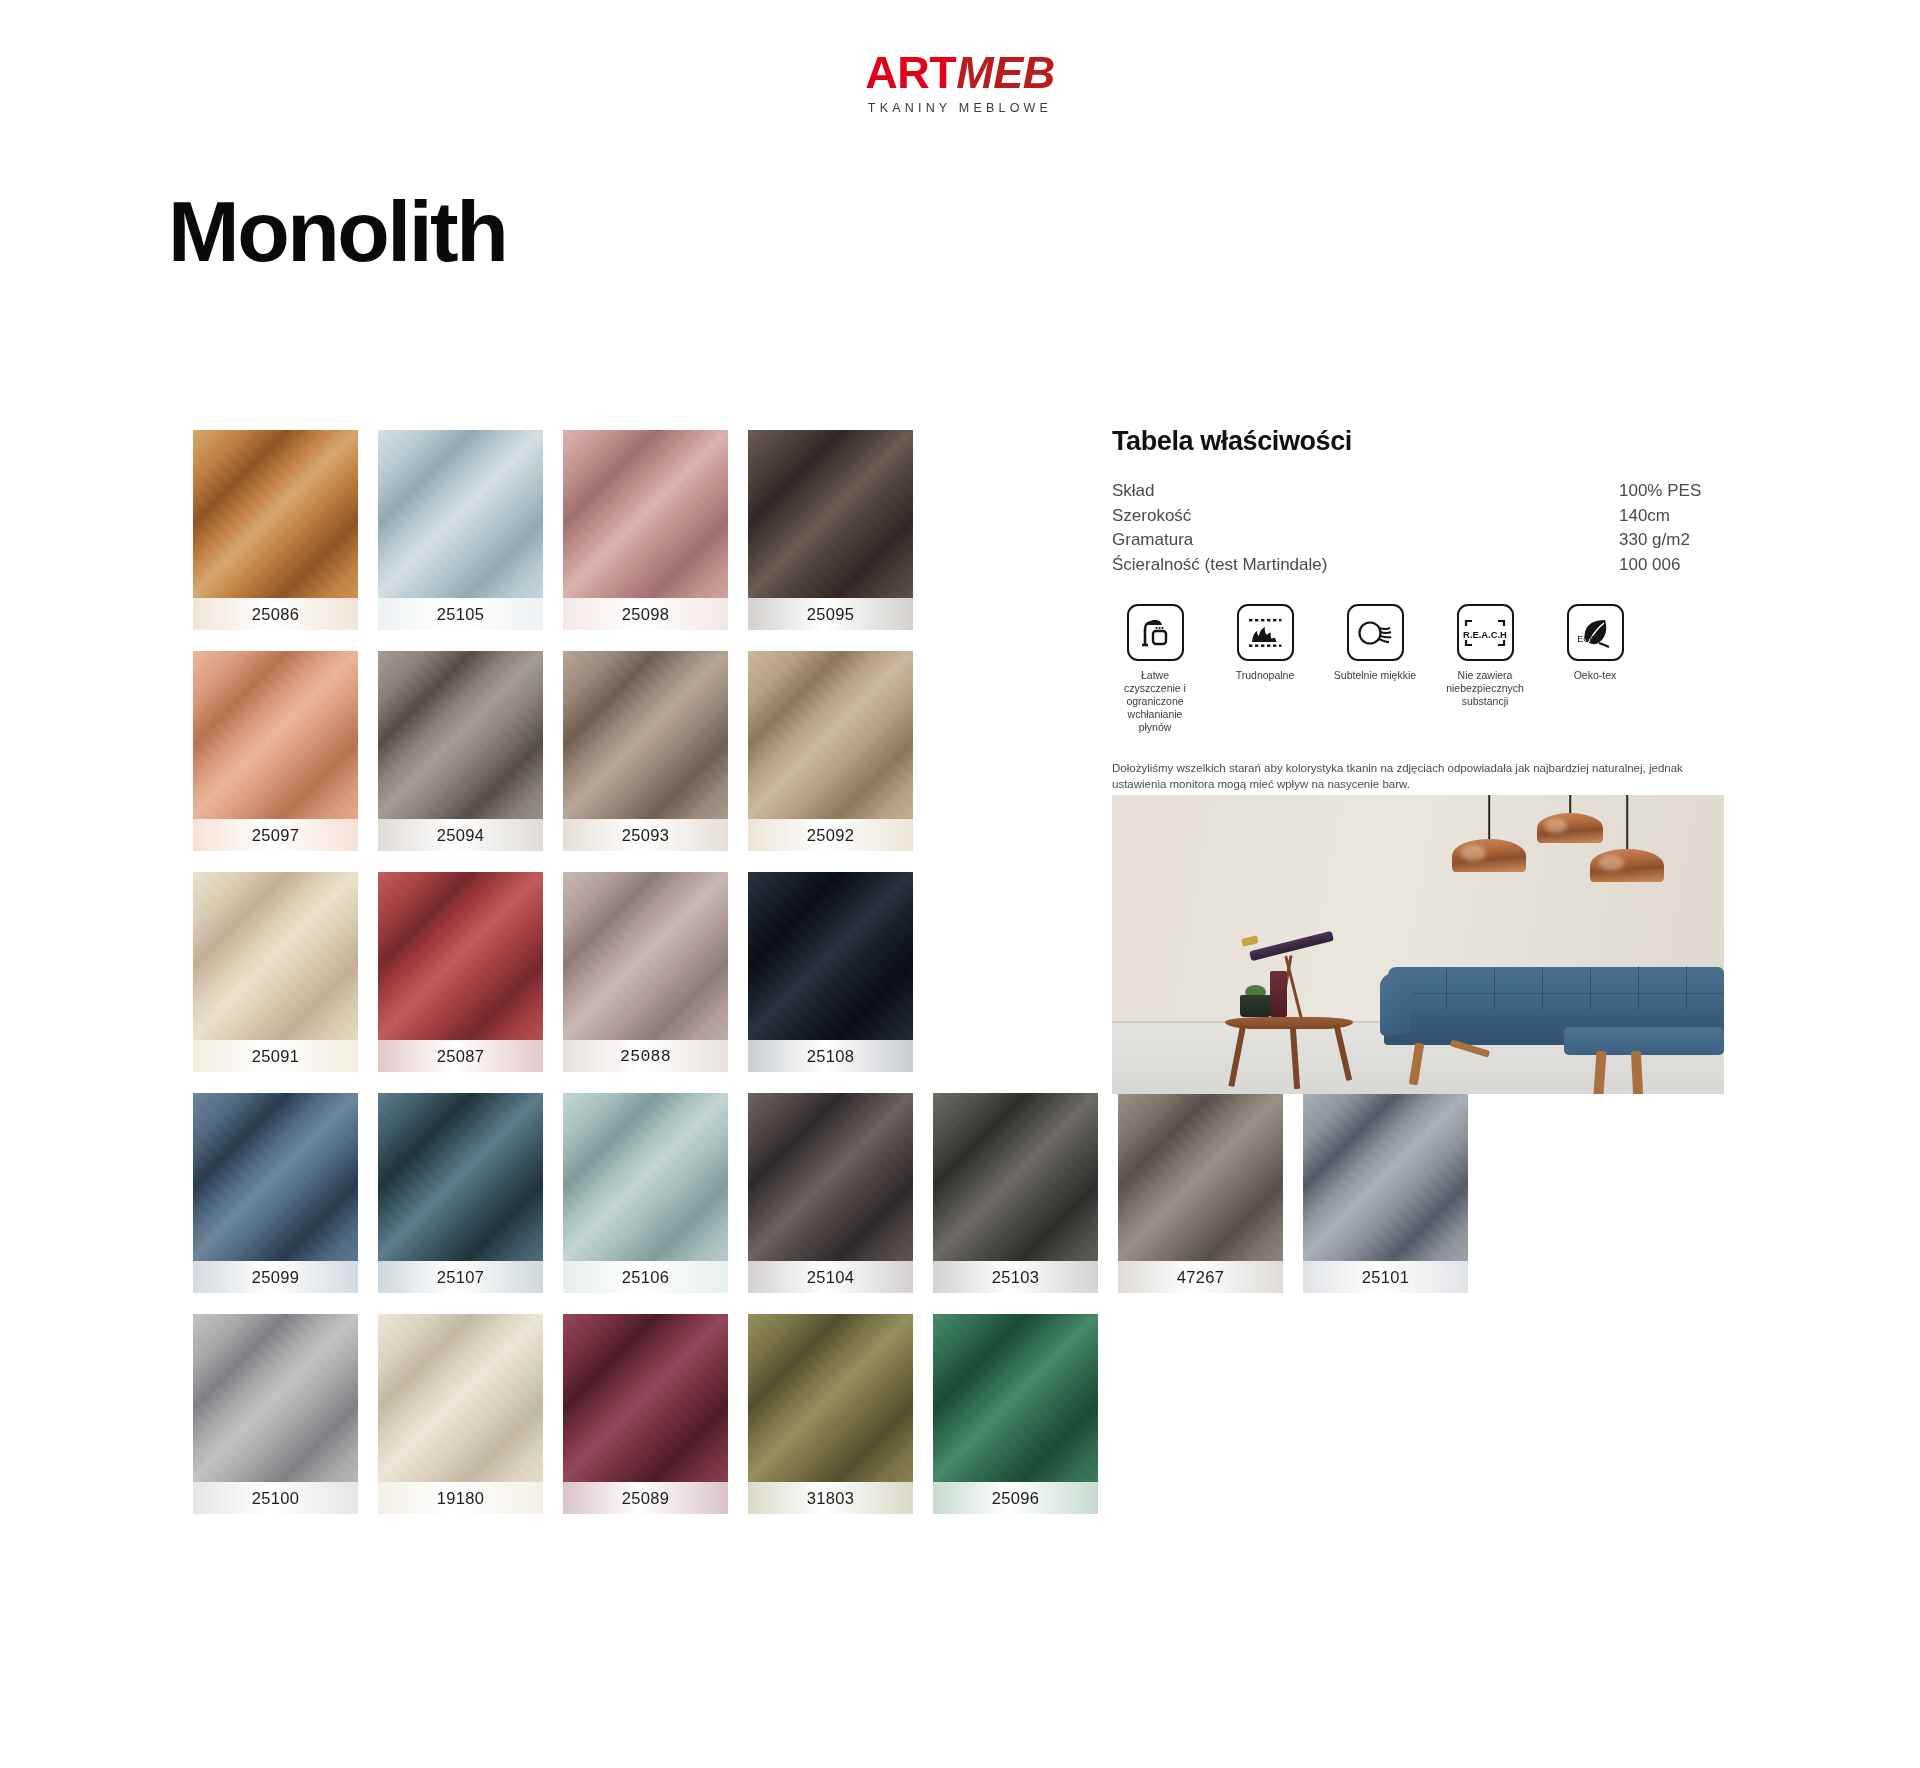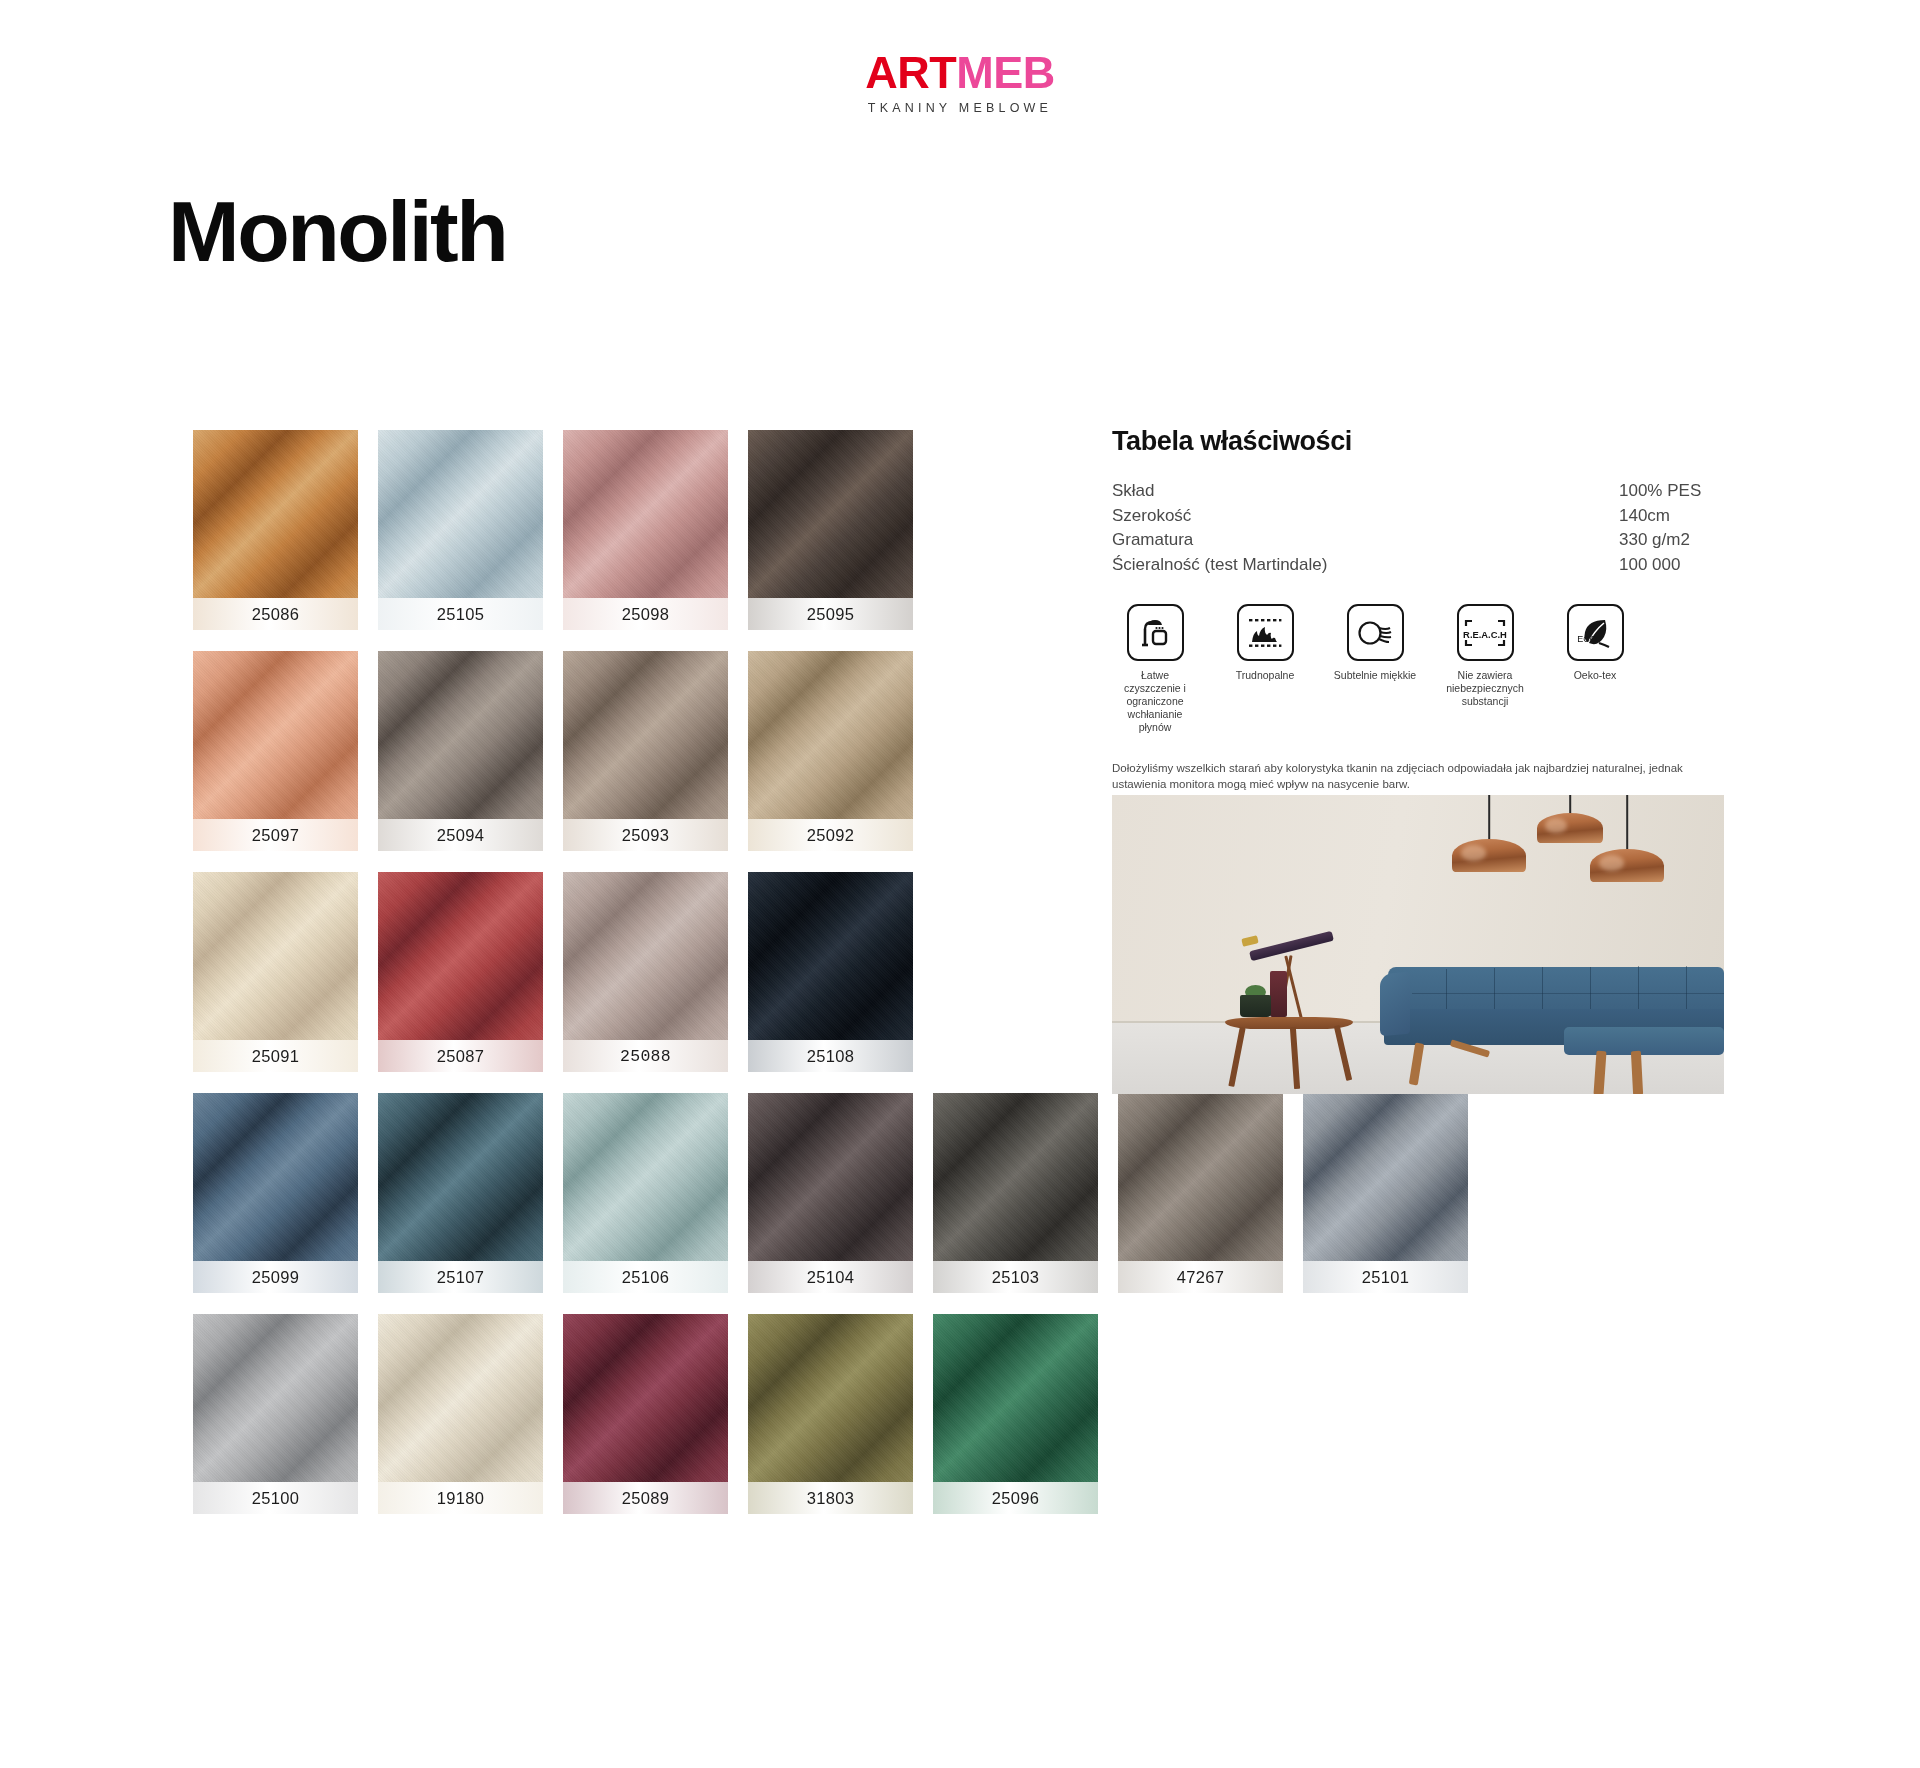--- a/index.html
+++ b/index.html
@@ -12,21 +12,21 @@
   }
   .page { position: relative; width: 1920px; height: 1768px; background: #fff; }
 
   
   .brand { position: absolute; left: 0; top: 50px; width: 1920px; text-align: center; }
   .brand-wordmark {
     font-size: 45px; font-weight: bold; letter-spacing: -0.5px; line-height: 1;
     font-family: "Liberation Sans", sans-serif;
   }
   .brand-art { color: #e2001a; }
-  .brand-meb { color: #ec4899; }
+  .brand-meb { color: #b91c1c; font-style: italic; }
   .brand-tagline {
     margin-top: 6px; font-size: 12.5px; letter-spacing: 4.2px;
     color: #3a3a3a; font-weight: normal;
   }
 
   
   .collection-title {
     position: absolute; left: 168px; top: 188px;
     font-size: 86px; font-weight: bold; color: #0a0a0a;
     letter-spacing: -2.5px; line-height: 1;
@@ -290,21 +290,21 @@
         <div class="spec-row">
           <span>Szerokość</span>
           <span class="spec-value">140cm</span>
         </div>
         <div class="spec-row">
           <span>Gramatura</span>
           <span class="spec-value">330 g/m2</span>
         </div>
         <div class="spec-row">
           <span>Ścieralność (test Martindale)</span>
-          <span class="spec-value">100 000</span>
+          <span class="spec-value">100 006</span>
         </div>
       </div>
     <div class="icon-row" id="icon-row">
         <div class="icon-cell">
           <div class="icon-box">
             <svg width="34" height="34" viewBox="0 0 34 34">
               <path d="M7 29 L7 13" stroke="#141414" stroke-width="2.6" fill="none"></path>
               <path d="M4 29 h6" stroke="#141414" stroke-width="2.6"></path>
               <path d="M7 13 q0-7 8-7 h4" stroke="#141414" stroke-width="2.4" fill="none"></path>
               <path d="M17 4 q6 0 7 5 h-14 q1-5 7-5z" fill="#141414"></path>

